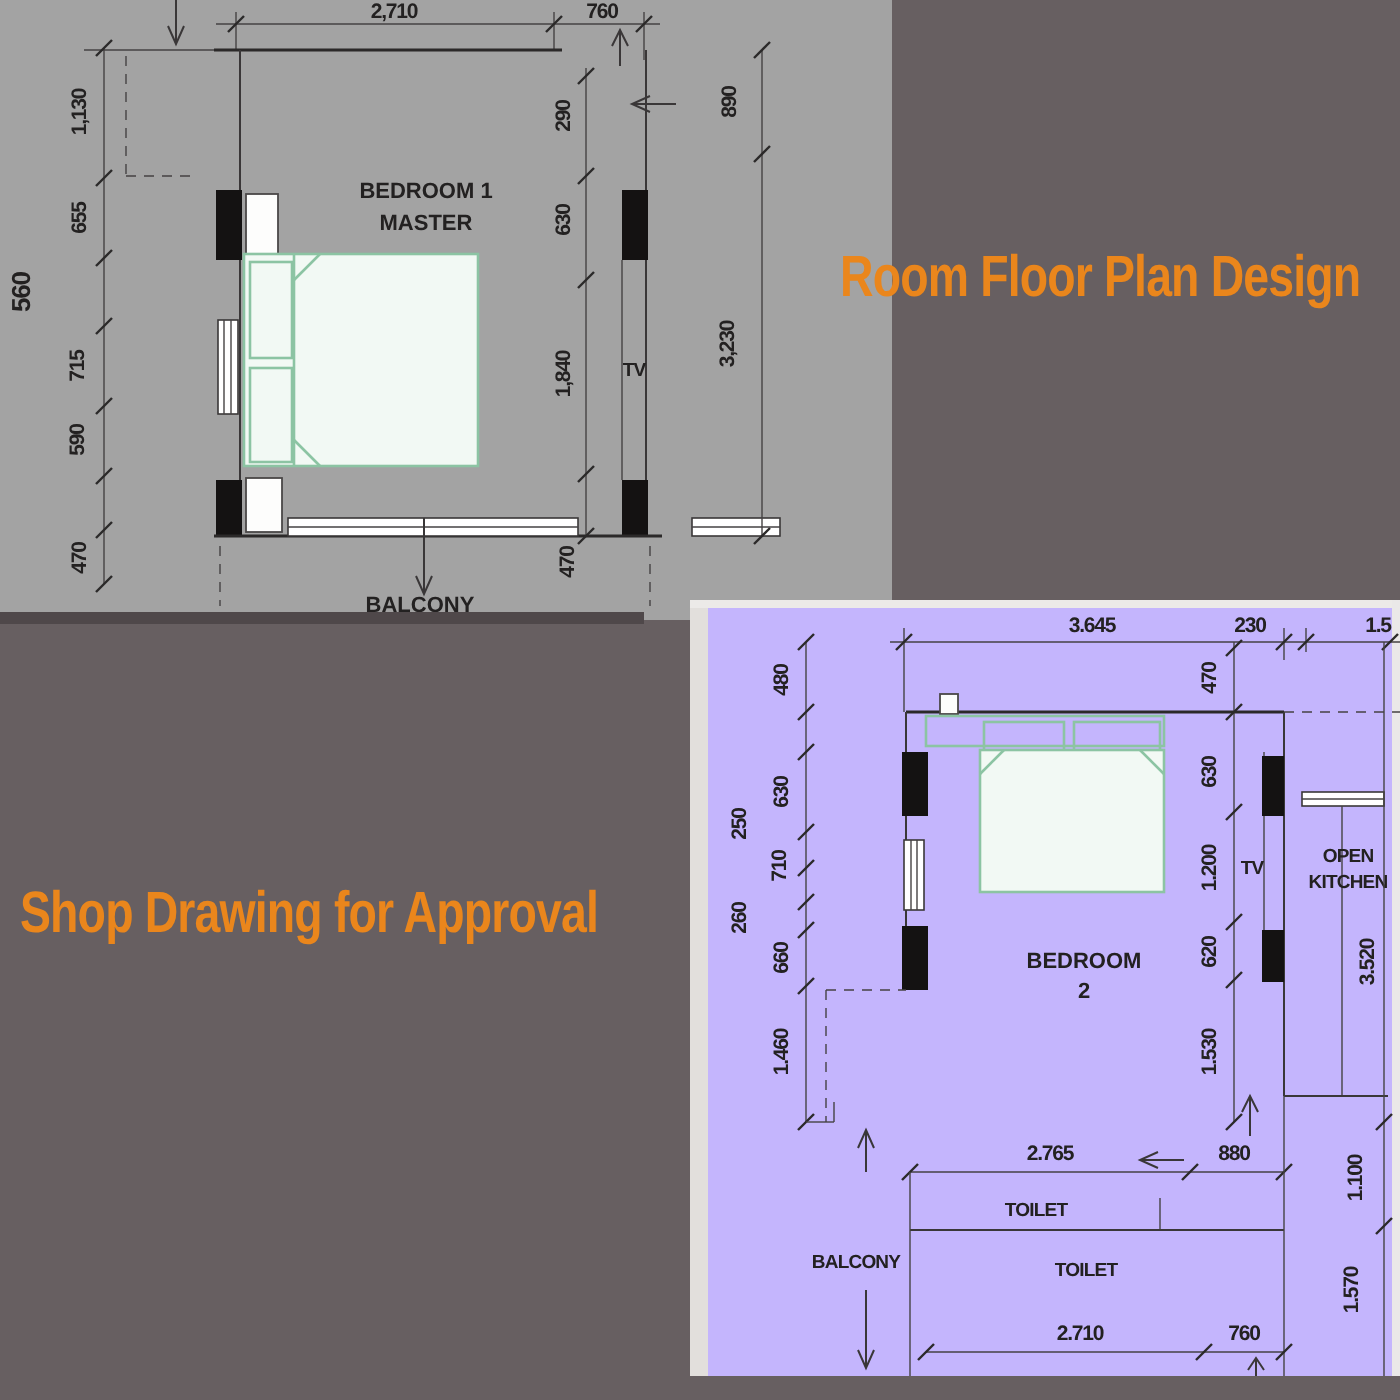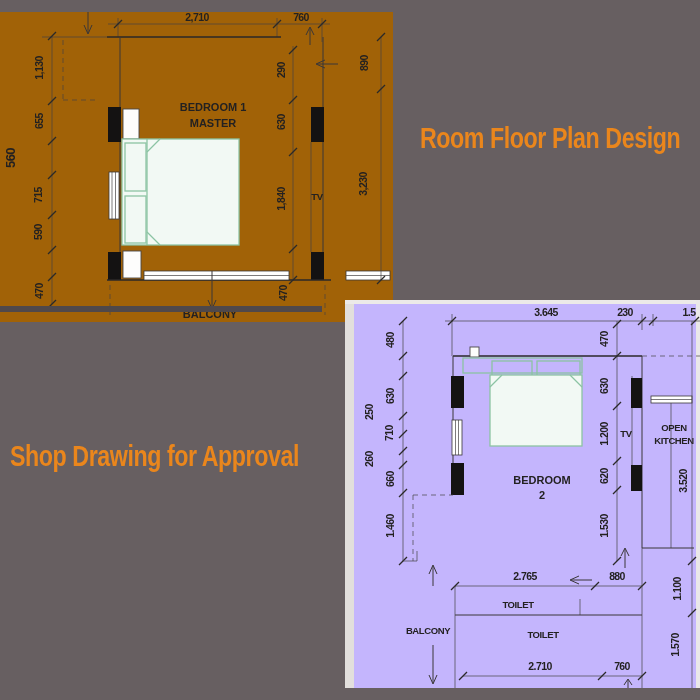--- a/index.html
+++ b/index.html
@@ -2,21 +2,21 @@
 <html><head>
 <meta charset="utf-8">
 <style>
   html,body{margin:0;padding:0;}
   body{
     width:700px;height:700px;position:relative;overflow:hidden;
     background:#675f61;
     font-family:"Liberation Sans",sans-serif;
   }
   .panel{position:absolute;}
-  #panelA{left:0;top:12px;width:393px;height:310px;background:#a16207;}
+  #panelA{left:0;top:0;width:446px;height:310px;background:#a3a3a3;}
   #panelB{left:345px;top:300px;width:355px;height:388px;background:#c4b5fd;}
   #panelA-shadow{position:absolute;left:0;top:306px;width:322px;height:6px;background:#4f484a;}
   .title{
     position:absolute;color:#ea861c;font-weight:bold;font-size:27px;
     letter-spacing:-0.5px;white-space:nowrap;
     transform:scale(0.86,1.08);transform-origin:left top;
   }
   #title-main{left:420px;top:122px;}
   #title-approval{left:10px;top:440px;}
   

